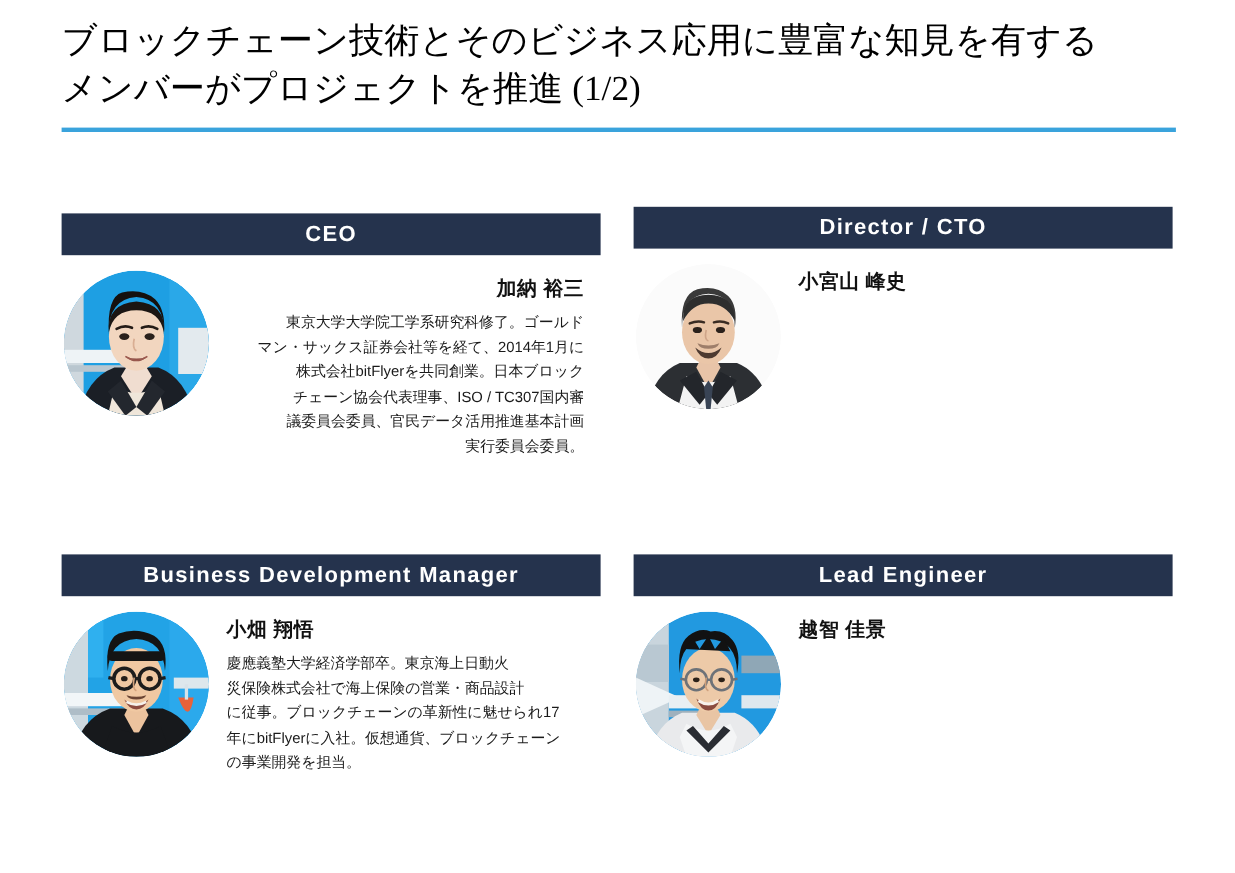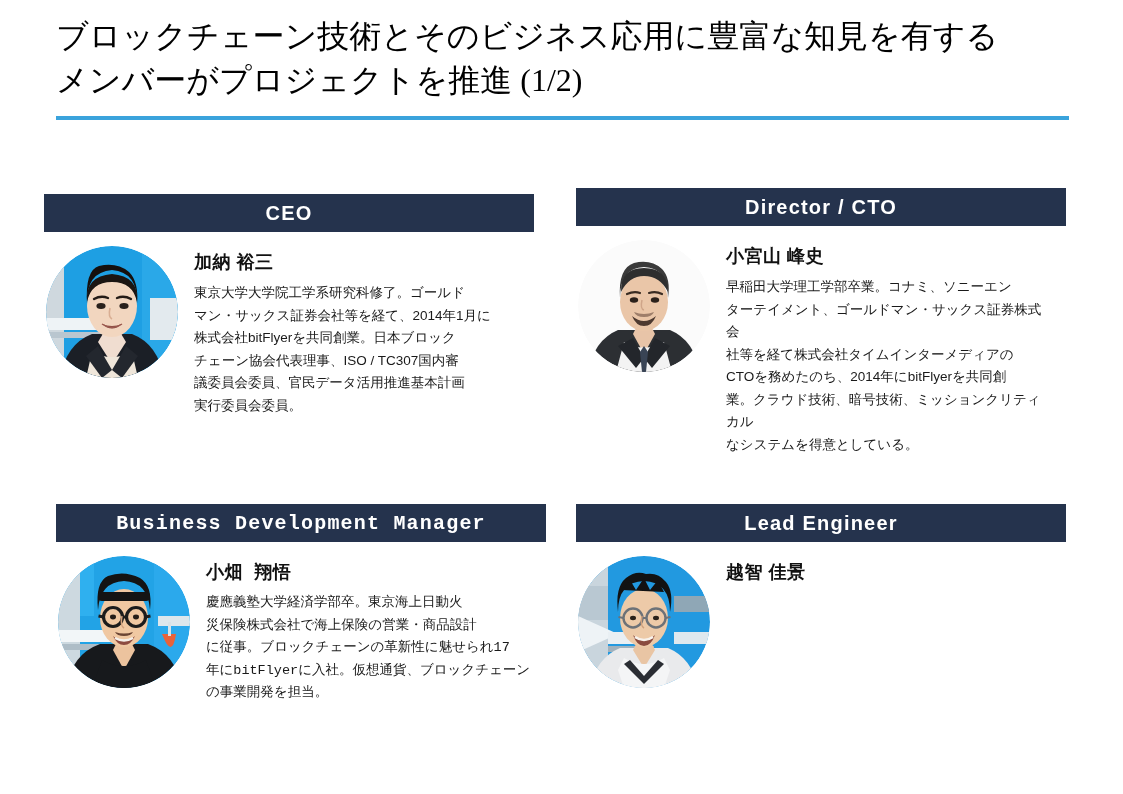--- a/index.html
+++ b/index.html
@@ -36,23 +36,23 @@
     width: 1013px;
     height: 4px;
     background: #3aa3dc;
   }
 
   
   .card {
     position: absolute;
     width: 490px;
   }
-  .card.c-tl { left: 44px;  top: 194px; }
+  .card.c-tl { left: 56px;  top: 194px; text-align: right; }
   .card.c-tr { left: 576px; top: 188px; }
-  .card.c-bl { left: 56px;  top: 504px; font-family: Liberation Mono, monospace; }
+  .card.c-bl { left: 56px;  top: 504px; }
   .card.c-br { left: 576px; top: 504px; }
 
   .role-banner {
     height: 38px;
     background: #25334d;
     color: #ffffff;
     font-size: 20px;
     font-weight: bold;
     letter-spacing: 1.2px;
     display: flex;
@@ -180,26 +180,20 @@
           <path d="M64 60 q-2 9 2 10" stroke="#cfa589" stroke-width="1.5" fill="none"></path>
           <path d="M46 102 q20 11 40 0 l8 30 l-56 0 z" fill="#f3f3f3"></path>
           <path d="M55 98 l11 20 l-8 10 l-18 -22 z" fill="#23262b"></path>
           <path d="M77 98 l-11 20 l8 10 l18 -22 z" fill="#23262b"></path>
           <path d="M62 112 l4 -6 l4 6 l-2 20 l-4 0 z" fill="#394455"></path>
         </g>
       </svg>
     </div>
     <div class="person">
       <div class="person-name">小宮山 峰史</div>
-      <div class="person-bio">早稲田大学理工学部卒業。コナミ、ソニーエン
-ターテイメント、ゴールドマン・サックス証券株式会
-社等を経て株式会社タイムインターメディアの
-CTOを務めたのち、2014年にbitFlyerを共同創
-業。クラウド技術、暗号技術、ミッションクリティカル
-なシステムを得意としている。</div>
     </div>
   </div>
 </div>
 
 <div class="card c-bl">
   <div class="role-banner">Business Development Manager</div>
   <div class="card-body">
     <div class="avatar">
       <svg viewBox="0 0 132 132" xmlns="http://www.w3.org/2000/svg">
         <defs>

